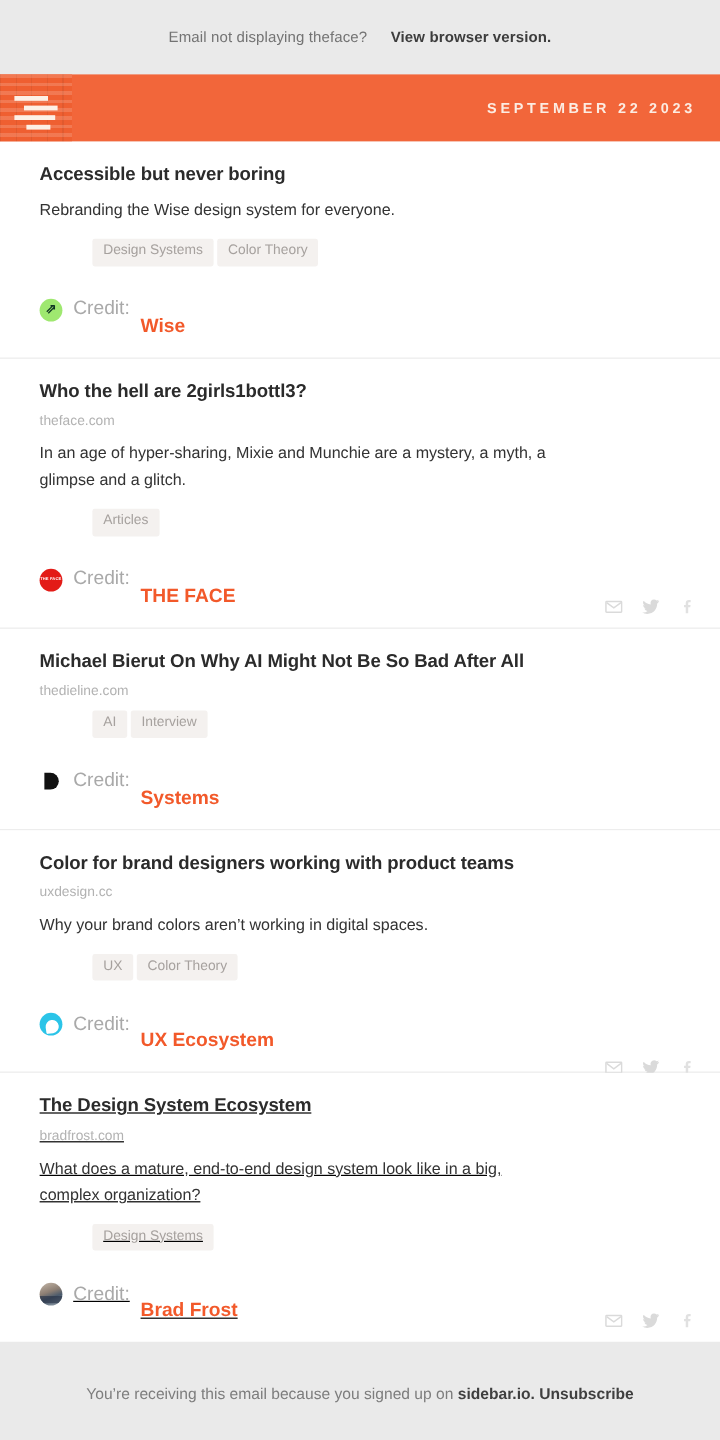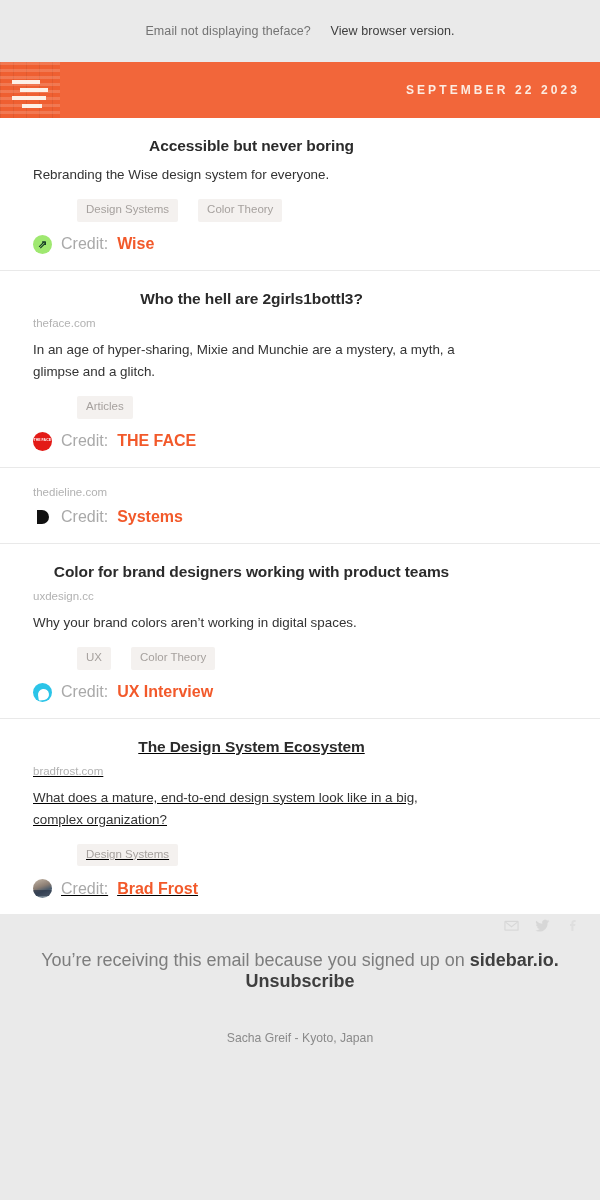--- a/index.html
+++ b/index.html
@@ -23,21 +23,21 @@
     align-items: center;
     justify-content: center;
   }
   .preheader-text {
     font-size: 12.5px;
     color: #737373;
     letter-spacing: .1px;
   }
   .preheader-link {
     color: #3d3d3d;
-    font-weight: normal;
+    font-weight: bold;
     text-decoration: none;
     margin-left: 16px;
   }
 
   
   .masthead {
     position: relative;
     height: 56px;
     background: #f2663a;
     display: flex;
@@ -107,37 +107,36 @@
   .article-main {
     padding-right: 110px;
   }
   .article-title {
     font-size: 15.5px;
     font-weight: bold;
     color: #2b2b2b;
     line-height: 1.25;
     margin: 0 0 9px 0;
     letter-spacing: -0.1px;
-    text-align: center;
   }
   .article-source {
     font-size: 11.5px;
     color: #b2b2b2;
     margin-bottom: 10px;
   }
   .article-desc {
     font-size: 13.4px;
     color: #333333;
     line-height: 1.64;
     margin-bottom: 13px;
     max-width: 460px;
   }
   .tags {
     display: flex;
-    gap: 20px;
+    gap: 3px;
     margin-bottom: 13px;
     flex-wrap: wrap;
     padding-left: 44px;
   }
   .tag {
     background: #f4f1ef;
     color: #a6a19e;
     font-size: 11.5px;
     padding: 5px 9px 6px 9px;
     border-radius: 2px;
@@ -150,20 +149,21 @@
     gap: 9px;
   }
   .credit-text {
     font-size: 16px;
     color: #a9a9a9;
   }
   .credit-name {
     color: #f2592a;
     font-weight: bold;
     text-decoration: none;
+    margin-top: 29px;
   }
 
   
   .avatar {
     width: 19px;
     height: 19px;
     border-radius: 50%;
     flex: 0 0 19px;
     position: relative;
     overflow: hidden;
@@ -231,21 +231,21 @@
   .social-icon svg { display: block; }
 
   
   .footer {
     background: #eaeaea;
     text-align: center;
     padding: 36px 20px 0 20px;
     height: 100%;
   }
   .footer-line1 {
-    font-size: 18px;
+    font-size: 13px;
     color: #7d7d7d;
     margin-bottom: 39px;
   }
   .footer-strong { color: #3f3f3f; font-weight: bold; }
   .footer-link {
     color: #3f3f3f;
     font-weight: bold;
     text-decoration: none;
   }
   .footer-line2 {
@@ -344,21 +344,26 @@
       <a class="social-icon" href="#" title="facebook">
         <svg viewBox="0 0 16 16" width="15" height="15">
             <path d="M10.2 2.2H8.6c-1.7 0-2.8 1.1-2.8 2.8v1.5H4.3v2.1h1.5v5.3h2.2V8.6h1.8l.3-2.1H8V5.2c0-.6.2-1 1-1h1.2V2.2z" fill="#dedede"></path>
           </svg>
       </a>
     </div>
   </div>
 
   <div class="article">
     <div class="article-main">
+      <h2 class="article-title">Michael Bierut On Why AI Might Not Be So Bad After All</h2>
       <div class="article-source">thedieline.com</div>
+      <div class="tags">
+        <span class="tag">AI</span>
+        <span class="tag">Interview</span>
+      </div>
       <div class="credit-row">
         <span class="avatar av-dieline">
             <span></span>
           </span>
         <span class="credit-text">Credit:</span>
         <a class="credit-name" href="#">Systems</a>
       </div>
     </div>
     <div class="socials" style="top:199px;">
       <a class="social-icon" href="#" title="email">
@@ -387,21 +392,21 @@
       <div class="article-desc">Why your brand colors aren’t working in digital spaces.</div>
       <div class="tags">
         <span class="tag">UX</span>
         <span class="tag">Color Theory</span>
       </div>
       <div class="credit-row">
         <span class="avatar av-uxc">
             <span></span>
           </span>
         <span class="credit-text">Credit:</span>
-        <a class="credit-name" href="#">UX Interview</a>
+        <a class="credit-name" href="#">UX Ecosystem</a>
       </div>
     </div>
     <div class="socials" style="top:190px;">
       <a class="social-icon" href="#" title="email">
         <svg viewBox="0 0 16 16" width="15" height="15">
             <rect x="1" y="3.5" width="14" height="9.5" rx="0.6" fill="none" stroke="#d6d6d6" stroke-width="1.3"></rect>
             <path d="M1.6 4.4 L8 9.2 L14.4 4.4" fill="none" stroke="#d6d6d6" stroke-width="1.3"></path>
           </svg>
       </a>
       <a class="social-icon" href="#" title="twitter">

